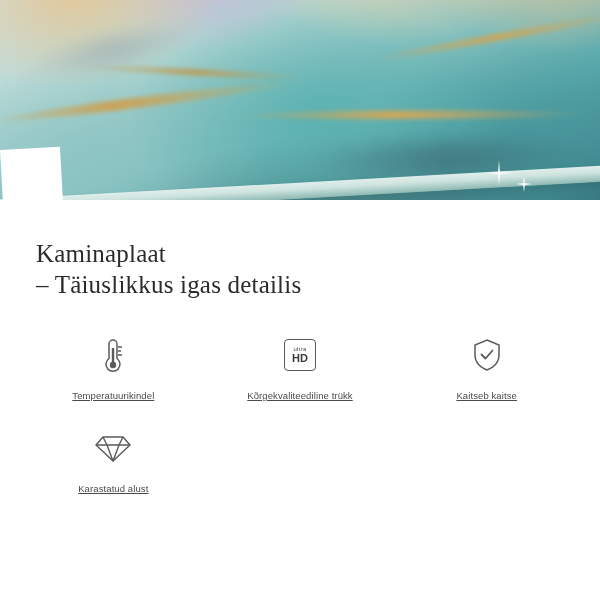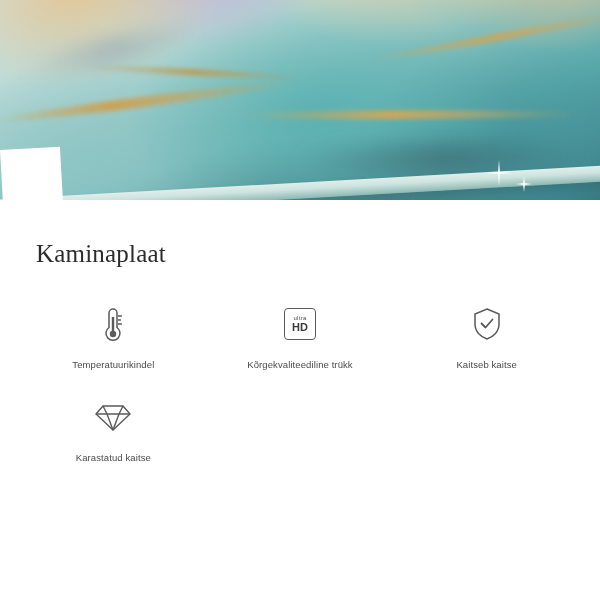--- a/index.html
+++ b/index.html
@@ -159,20 +159,21 @@
     display: flex;
     align-items: center;
     justify-content: center;
     margin-bottom: 12px;
   }
   .feature-label {
     font-size: 9.5px;
     color: #4a4a4a;
     text-align: center;
     letter-spacing: 0.1px;
+    text-decoration: underline;
   }
 
   .ultrahd-box {
     width: 30px;
     height: 30px;
     border: 1.6px solid #5a5a5a;
     border-radius: 4px;
     display: flex;
     flex-direction: column;
     align-items: center;
@@ -209,20 +210,21 @@
     <div class="hero-mask-left"></div>
     <div class="sparkle sp1"></div>
     <div class="sparkle sp2"></div>
     <div class="hero-mask-bottom"></div>
   </div>
 
   <div class="content">
 
     <h1 class="title">
       <span>Kaminaplaat</span>
+      <span class="line2">– Täiuslikkus igas detailis</span>
     </h1>
 
 
     <div class="features">
 
       <div class="feature">
         <div class="feature-icon">
           <svg width="34" height="40" viewBox="0 0 34 40" fill="none" stroke="#5a5a5a" stroke-width="1.5">
             <path d="M17 5 a4 4 0 0 1 4 4 v14.5 a7 7 0 1 1 -8 0 V9 a4 4 0 0 1 4 -4 z"></path>
             <circle cx="17" cy="30" r="3.2" fill="#5a5a5a" stroke="none"></circle>
@@ -259,21 +261,21 @@
         <div class="feature-icon">
           <svg width="38" height="34" viewBox="0 0 38 34" fill="none" stroke="#5a5a5a" stroke-width="1.4">
             <path d="M9 6 h20 l7 8 L19 30 L2 14 z"></path>
             <line x1="2" y1="14" x2="36" y2="14"></line>
             <line x1="9" y1="6" x2="13" y2="14"></line>
             <line x1="29" y1="6" x2="25" y2="14"></line>
             <line x1="13" y1="14" x2="19" y2="30"></line>
             <line x1="25" y1="14" x2="19" y2="30"></line>
           </svg>
         </div>
-        <div class="feature-label">Karastatud kaitse</div>
+        <div class="feature-label">Karastatud alust</div>
       </div>
 
 
 
     </div>
   </div>
 
   <div class="footer-bar"></div>
 </div>
 

